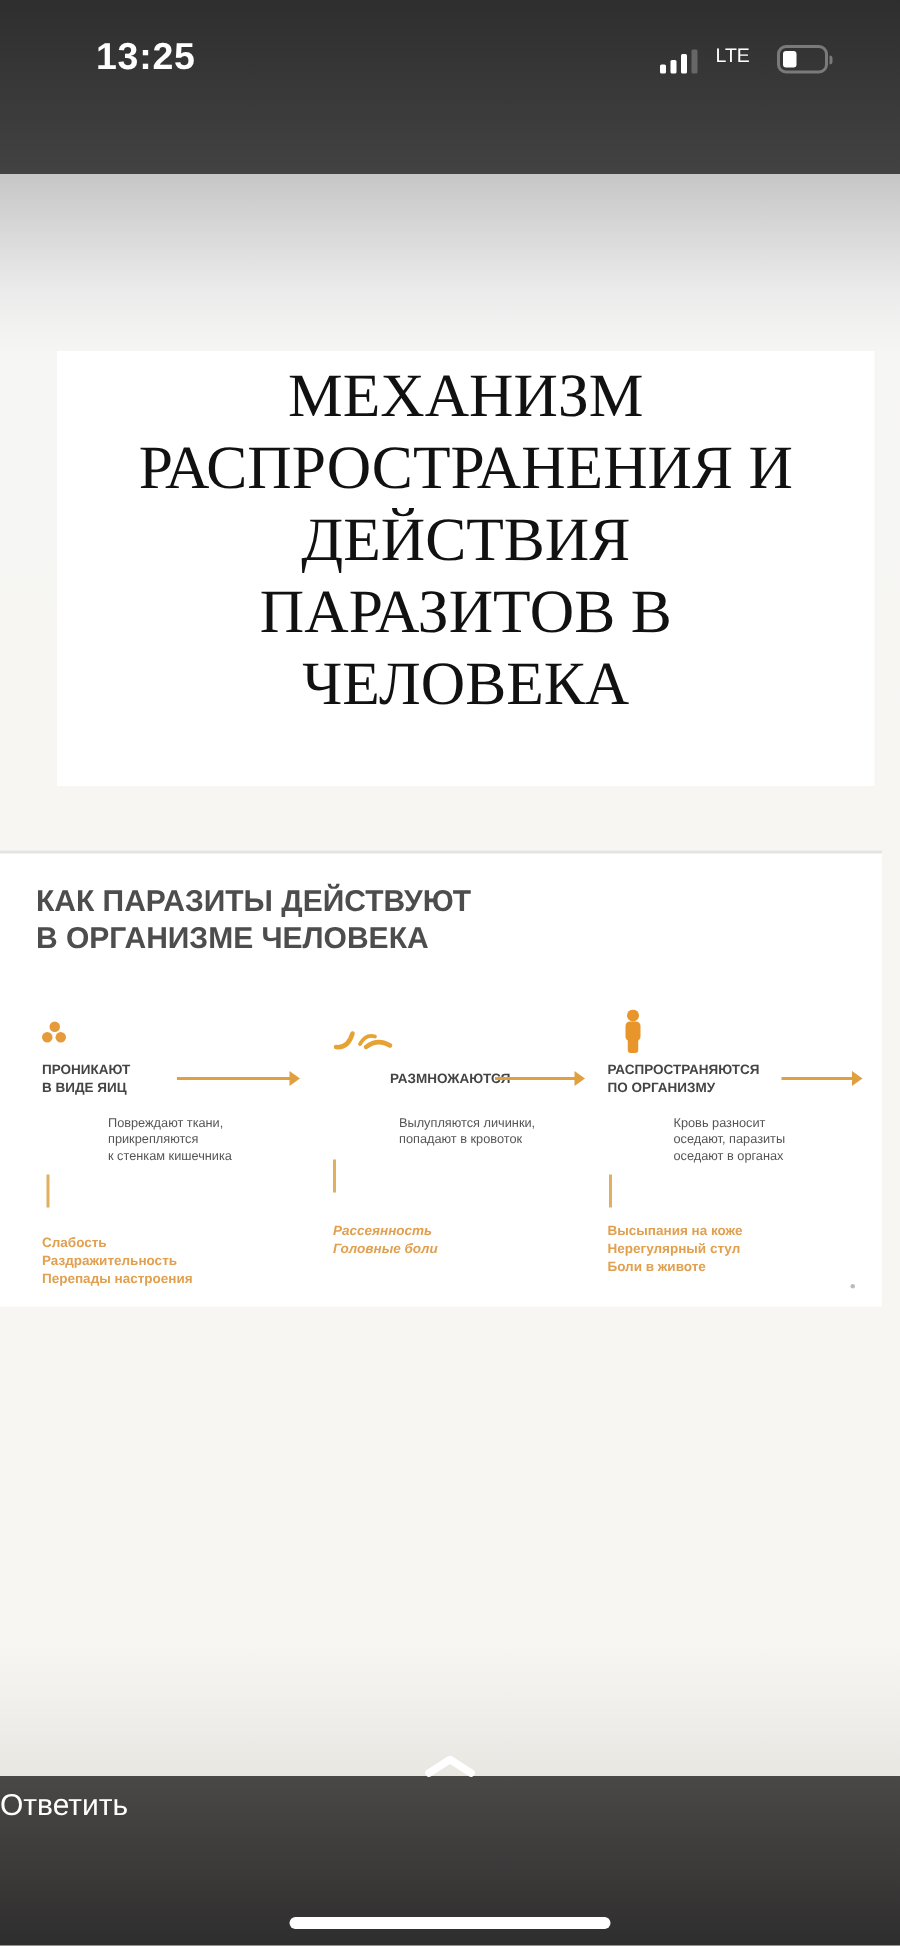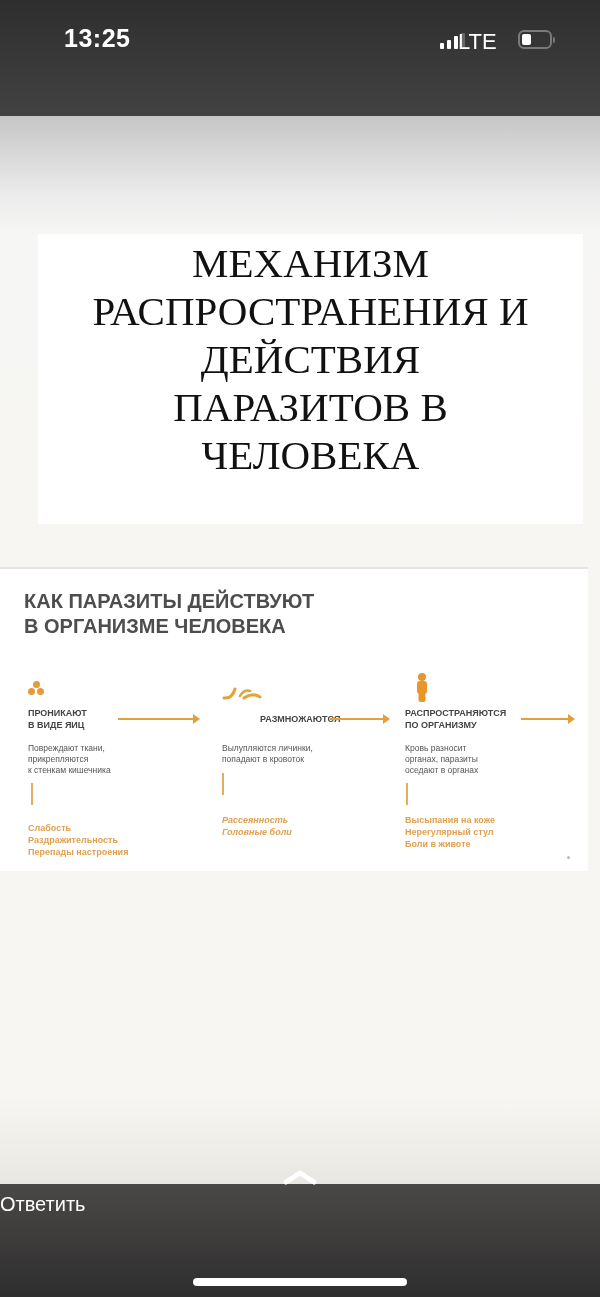--- a/index.html
+++ b/index.html
@@ -12,21 +12,21 @@
   .status-bar {
     position:absolute; left:0; top:0; width:600px; height:132px;
     background:linear-gradient(#2e2e2e, #454545);
   }
   .time {
     position:absolute; left:64px; top:24px; color:#fff;
     font-size:25px; font-weight:bold; letter-spacing:0.5px;
   }
   .signal { position:absolute; left:440px; top:33px; height:16px; width:26px; }
   .signal span { position:absolute; bottom:0; width:4px; background:#fff; border-radius:1px; }
-  .lte { position:absolute; left:458px; top:29px; color:#fff; font-size:22px; }
+  .lte { position:absolute; left:477px; top:29px; color:#fff; font-size:13px; }
   .battery {
     position:absolute; left:518px; top:30px; width:34px; height:19px;
     border:2px solid #7a7a7a; border-radius:6px; box-sizing:border-box;
   }
   .battery .fill { position:absolute; left:2px; top:2px; width:9px; height:11px; background:#fff; border-radius:2px; }
   .battery .nub { position:absolute; right:-5px; top:5px; width:2px; height:6px; background:#7a7a7a; border-radius:0 2px 2px 0; }
 
   
   .content {
     position:absolute; left:0; top:116px; width:600px; height:1068px;
@@ -49,21 +49,21 @@
     position:absolute; left:24px; top:20px; color:#4d4d4d;
     font-size:20px; font-weight:bold; line-height:25px;
   }
   .col { position:absolute; top:112px; width:180px; }
   .col .icon { position:absolute; top:0; }
   .step-title {
     position:absolute; top:26px; font-size:9px; font-weight:bold; color:#444;
     line-height:12px; text-transform:uppercase;
   }
   .desc {
-    position:absolute; top:62px; font-size:8.5px; color:#555; line-height:11px;
+    position:absolute; top:62px; font-size:8.5px; color:#555; line-height:11px;margin-left:44px;
   }
   .vline { position:absolute; width:2px; height:22px; background:#e0b060; }
   .symptoms {
     position:absolute; font-size:9px; font-weight:bold; color:#e0a050; line-height:12px;
   }
   .arrow { position:absolute; height:2px; background:#e0a040; }
   .arrow::after {
     content:""; position:absolute; right:-2px; top:-4px;
     border-left:7px solid #e0a040; border-top:5px solid transparent; border-bottom:5px solid transparent;
   }
@@ -171,21 +171,21 @@
         <circle cx="7" cy="4" r="4" fill="#e8962c"></circle>
         <rect x="2" y="8" width="10" height="13" rx="3" fill="#e8962c"></rect>
         <rect x="3.5" y="18" width="7" height="11" rx="2" fill="#e8962c"></rect>
       </svg>
       <div class="step-title">
         <div>РАСПРОСТРАНЯЮТСЯ</div>
         <div>ПО ОРГАНИЗМУ</div>
       </div>
       <div class="desc">
         <div>Кровь разносит</div>
-        <div>органах, паразиты</div>
+        <div>оседают, паразиты</div>
         <div>оседают в органах</div>
       </div>
       <div class="vline" style="left:1px;top:102px;"></div>
       <div class="symptoms" style="top:133px;">
         <div>Высыпания на коже</div>
         <div>Нерегулярный стул</div>
         <div>Боли в животе</div>
       </div>
     </div>
     <div class="arrow" style="left:521px;top:149px;width:52px;"></div>

